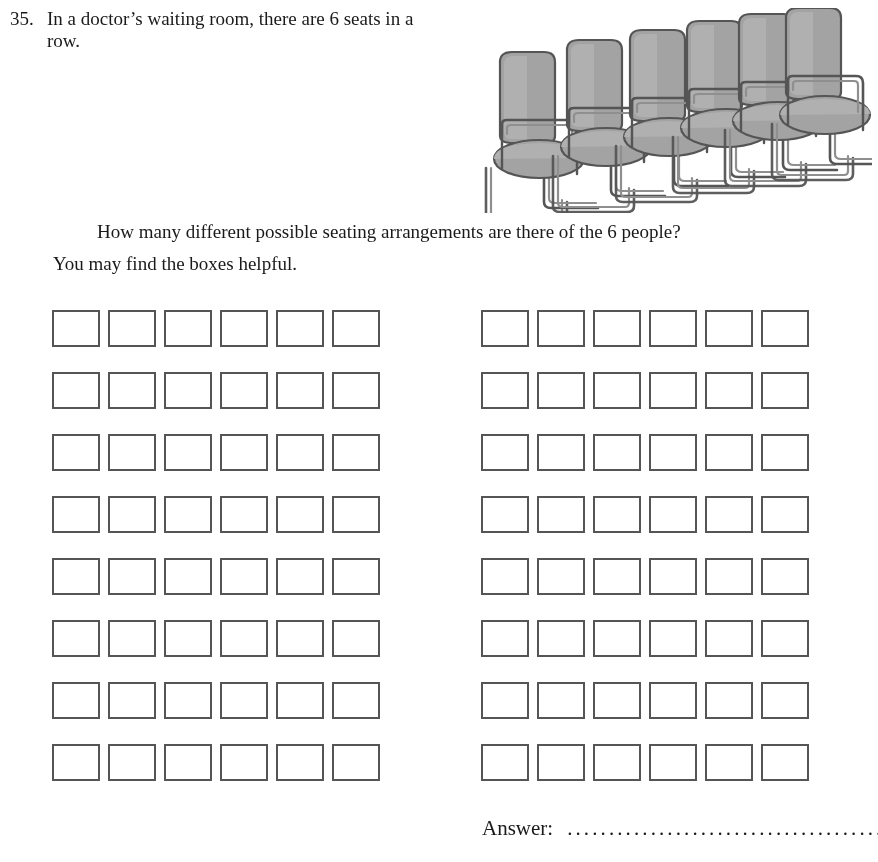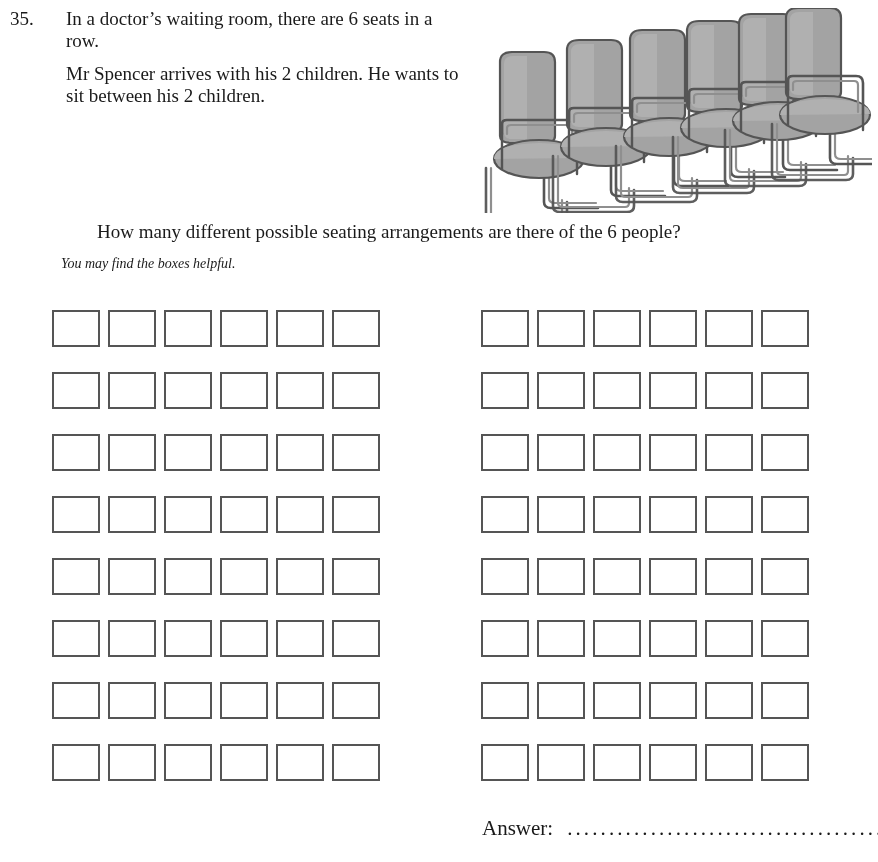--- a/index.html
+++ b/index.html
@@ -19,45 +19,44 @@
   
   #question-number {
     position: absolute;
     left: 10px;
     top: 8px;
     font-size: 19px;
     line-height: 22px;
   }
   #question-body {
     position: absolute;
-    left: 66px;
+    left: 47px;
     top: 8px;
     width: 400px;
     font-size: 19px;
     line-height: 22px;
   }
   #question-body p { margin: 0 0 11px 0; }
   #question-body p:last-child { margin-bottom: 0; }
 
   #question-prompt {
     position: absolute;
     left: 50px;
     top: 220px;
     font-size: 19px;
     line-height: 24px;
     white-space: nowrap;
     margin-left: 47px;
   }
   #question-hint {
     position: absolute;
-    left: 61px;
+    left: 53px;
     top: 252px;
-    font-size: 14px;
+    font-size: 19px;
     line-height: 24px;
-    font-style: italic;
     white-space: nowrap;
   }
 
   
   #chairs-illustration {
     position: absolute;
     left: 460px;
     top: 8px;
     width: 412px;
     height: 205px;
@@ -102,21 +101,20 @@
     font-size: 21px;
   }
 </style>
 </head>
 <body>
 
 <div id="question-number">35.</div>
 
 <div id="question-body">
   <p>In a doctor’s waiting room, there are 6 seats in a row.</p>
-  <p>Mr Spencer arrives with his 2 children. He wants to sit between his 2 children.</p>
 </div>
 
 <div id="question-prompt">How many different possible seating arrangements are there of the 6 people?</div>
 
 <div id="question-hint">You may find the boxes helpful.</div>
 
 <div id="chairs-illustration">
   <svg width="412" height="205" viewBox="0 0 412 205" xmlns="http://www.w3.org/2000/svg">
     <defs>
 

